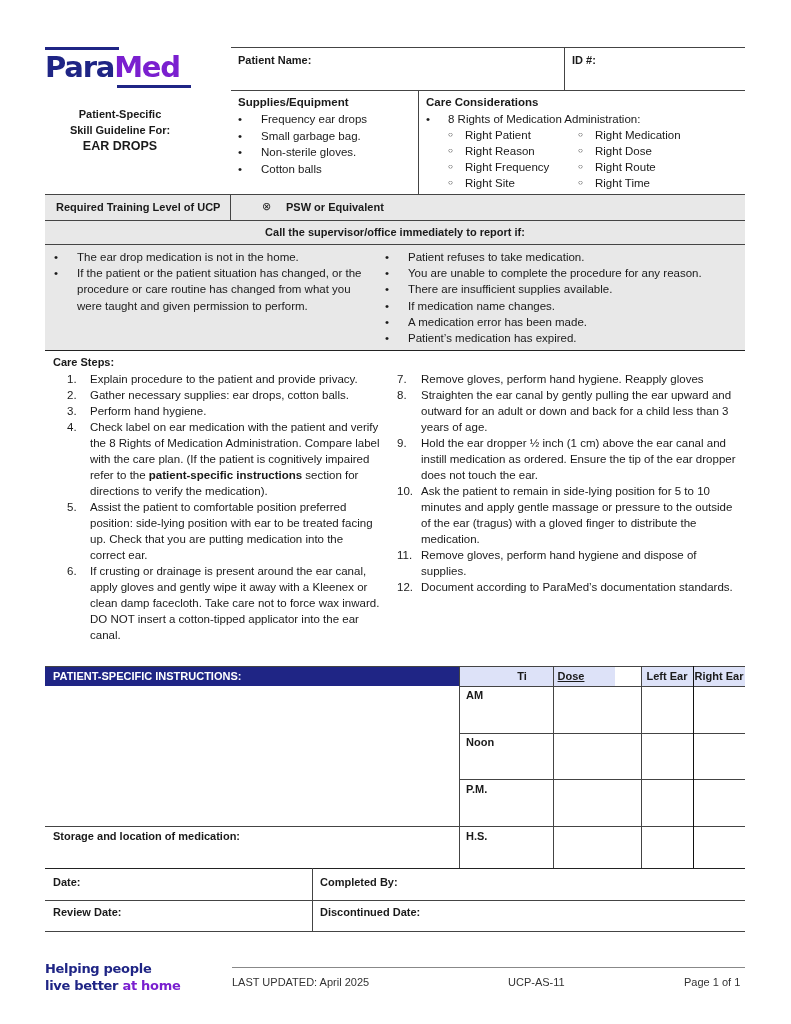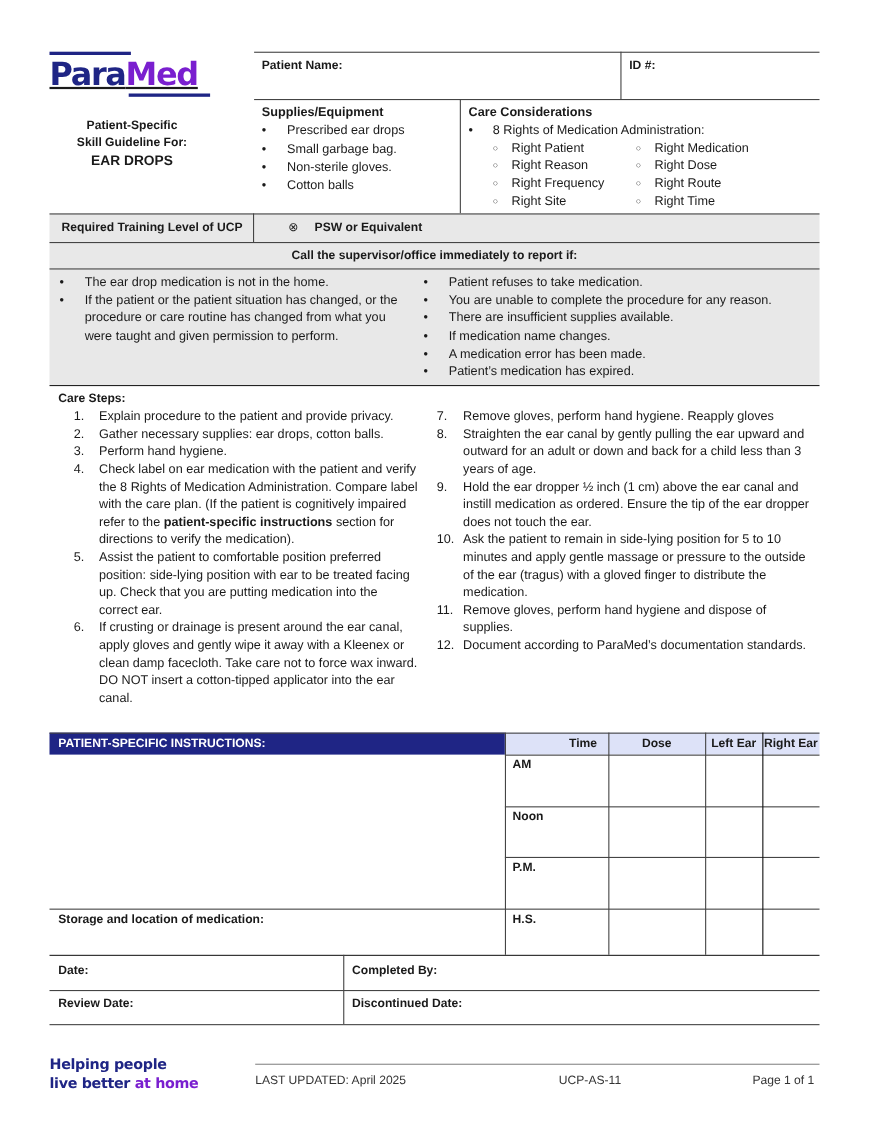--- a/index.html
+++ b/index.html
@@ -4,21 +4,21 @@
 <style>
   * { box-sizing: border-box; margin: 0; padding: 0; }
   html, body { width: 791px; height: 1024px; background: #ffffff; overflow: hidden; }
   body { font-family: "Liberation Sans", sans-serif; color: #1a1a1a; font-size: 11.5px; position: relative; }
   .abs { position: absolute; }
 
   
   .logo { left: 45px; top: 47px; width: 148px; height: 42px; }
   .logo .bar-top { position: absolute; left: 0; top: 0; width: 74px; height: 3px; background: #1f2585; }
   .logo .bar-bot { position: absolute; left: 72px; top: 38px; width: 74px; height: 3px; background: #1f2585; }
-  .logo .txt { position: absolute; left: 0; top: 3px; font-family: "DejaVu Sans", sans-serif; font-weight: bold; font-size: 29px; letter-spacing: -1.2px; line-height: 34px; text-decoration: underline; }
+  .logo .txt { position: absolute; left: 0; top: 3px; font-family: "DejaVu Sans", sans-serif; font-weight: bold; font-size: 29px; letter-spacing: -1.2px; line-height: 34px; }
   .logo .para { color: #1f2585; }
   .logo .med { color: #7a1fcf; }
 
   .title-block { left: 45px; top: 106px; width: 150px; text-align: center; font-weight: bold; font-size: 11px; line-height: 16px; }
   .title-block .big { font-size: 12.5px; }
 
   
   .hline { position: absolute; height: 1px; background: #444; }
   .vline { position: absolute; width: 1px; background: #444; }
   .lbl { position: absolute; font-weight: bold; font-size: 11px; }
@@ -75,21 +75,21 @@
 <div class="vline" style="left:564px;top:47px;height:43px;"></div>
 <div class="vline" style="left:418px;top:90px;height:104px;"></div>
 
 <div class="lbl" style="left:238px;top:54px;">Patient Name:</div>
 <div class="abs" style="left:330px;top:50px;width:230px;height:36px;"></div>
 <div class="lbl" style="left:572px;top:54px;">ID #:</div>
 <div class="abs" style="left:605px;top:50px;width:138px;height:36px;"></div>
 
 <div class="lbl" style="left:238px;top:96px;font-size:11.5px;">Supplies/Equipment</div>
 <ul class="sup-list">
-  <li>Prescribed ear drops</li>
+  <li>Frequency ear drops</li>
   <li>Small garbage bag.</li>
   <li>Non-sterile gloves.</li>
   <li>Cotton balls</li>
 </ul>
 
 <div class="lbl" style="left:426px;top:96px;font-size:11.5px;">Care Considerations</div>
 <div class="care-main">8 Rights of Medication Administration:</div>
 <div class="rights">
   <div>Right Patient</div>
   <div>Right Medication</div>
@@ -140,21 +140,21 @@
   <li><span class="num">7.</span><span>Remove gloves, perform hand hygiene. Reapply gloves</span></li>
   <li><span class="num">8.</span><span>Straighten the ear canal by gently pulling the ear upward and outward for an adult or down and back for a child less than 3 years of age.</span></li>
   <li><span class="num">9.</span><span>Hold the ear dropper ½ inch (1 cm) above the ear canal and instill medication as ordered. Ensure the tip of the ear dropper does not touch the ear.</span></li>
   <li><span class="num">10.</span><span>Ask the patient to remain in side-lying position for 5 to 10 minutes and apply gentle massage or pressure to the outside of the ear (tragus) with a gloved finger to distribute the medication.</span></li>
   <li><span class="num">11.</span><span>Remove gloves, perform hand hygiene and dispose of supplies.</span></li>
   <li><span class="num">12.</span><span>Document according to ParaMed’s documentation standards.</span></li>
 </ol>
 
 <div class="psi-head">PATIENT-SPECIFIC INSTRUCTIONS:</div>
 <div class="th" style="left:459px;width:94px;padding-left:48px;">Time</div>
-<div class="th" style="left:553px;width:88px;">Dose</div>
+<div class="th" style="left:527px;width:88px;text-decoration:underline;">Dose</div>
 <div class="th" style="left:641px;width:52px;">Left Ear</div>
 <div class="th" style="left:693px;width:52px;">Right Ear</div>
 
 <div class="hline" style="left:45px;top:666px;width:700px;"></div>
 <div class="hline" style="left:459px;top:686px;width:286px;"></div>
 <div class="hline" style="left:459px;top:733px;width:286px;"></div>
 <div class="hline" style="left:459px;top:779px;width:286px;"></div>
 <div class="hline" style="left:45px;top:826px;width:700px;"></div>
 <div class="hline" style="left:45px;top:868px;width:700px;background:#222;"></div>
 

